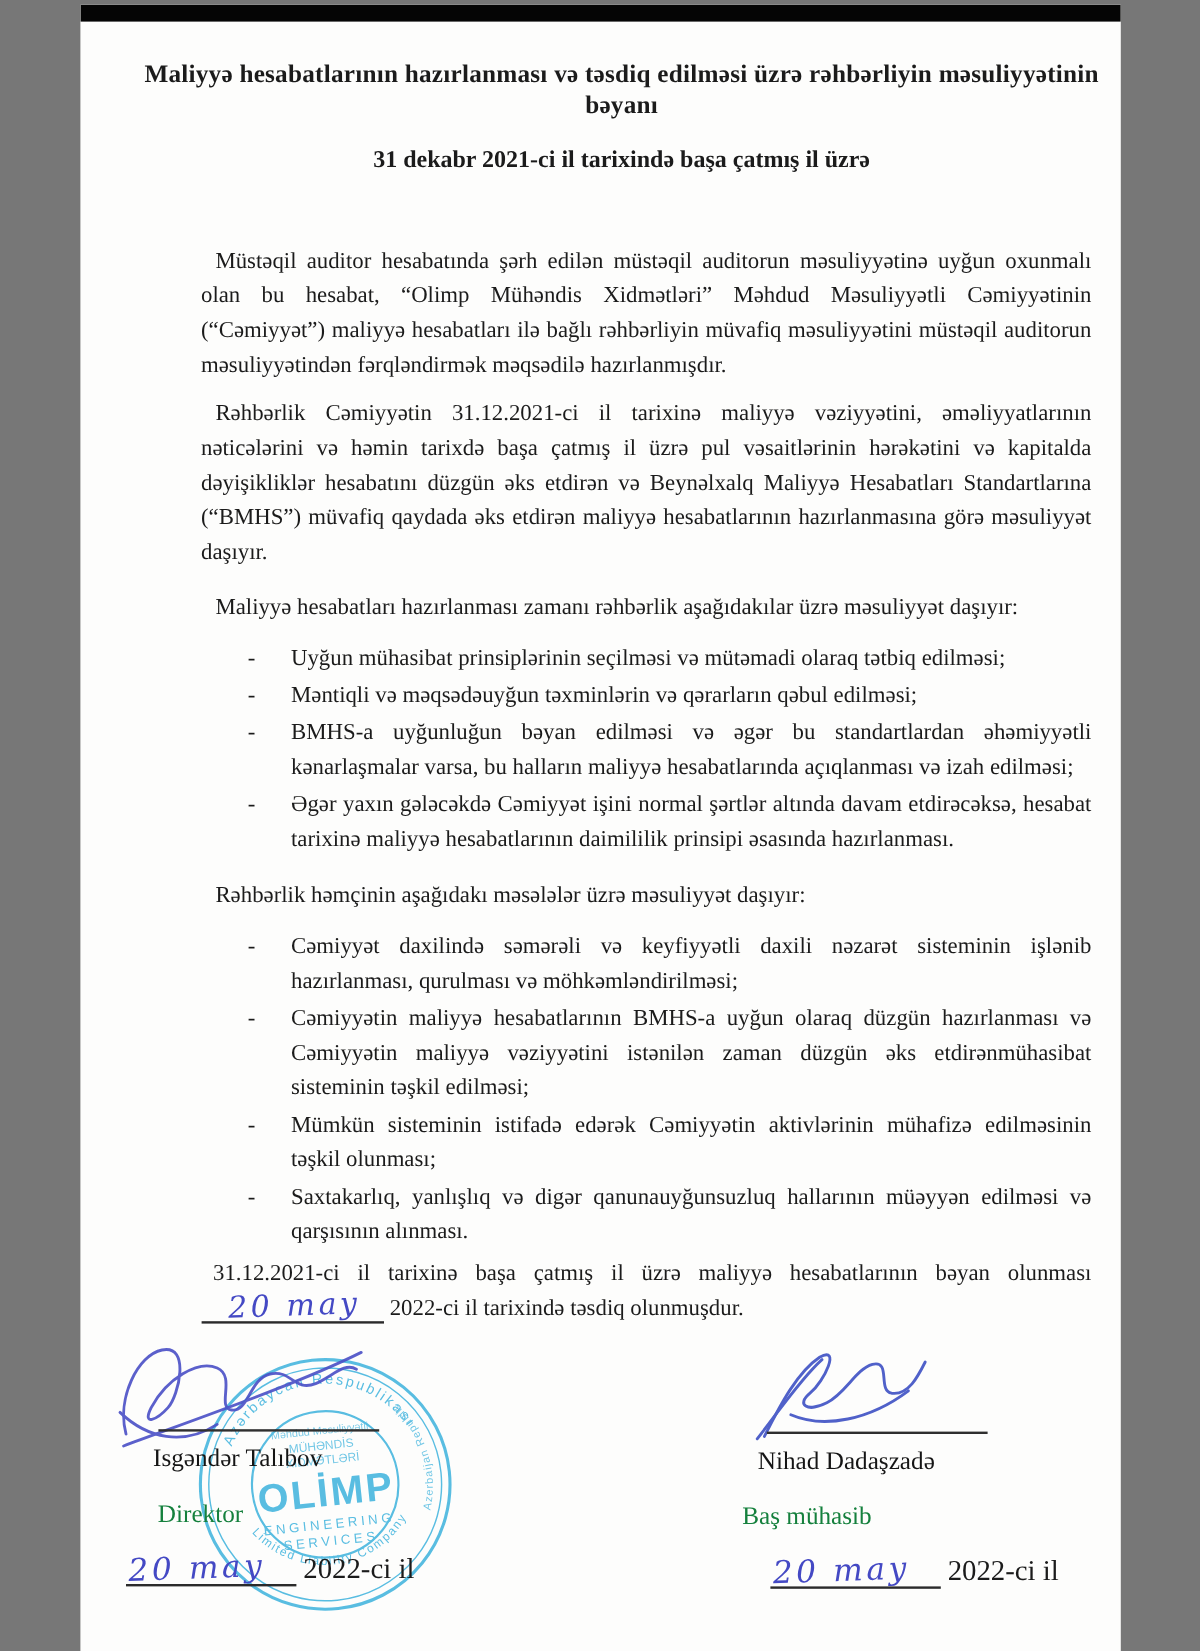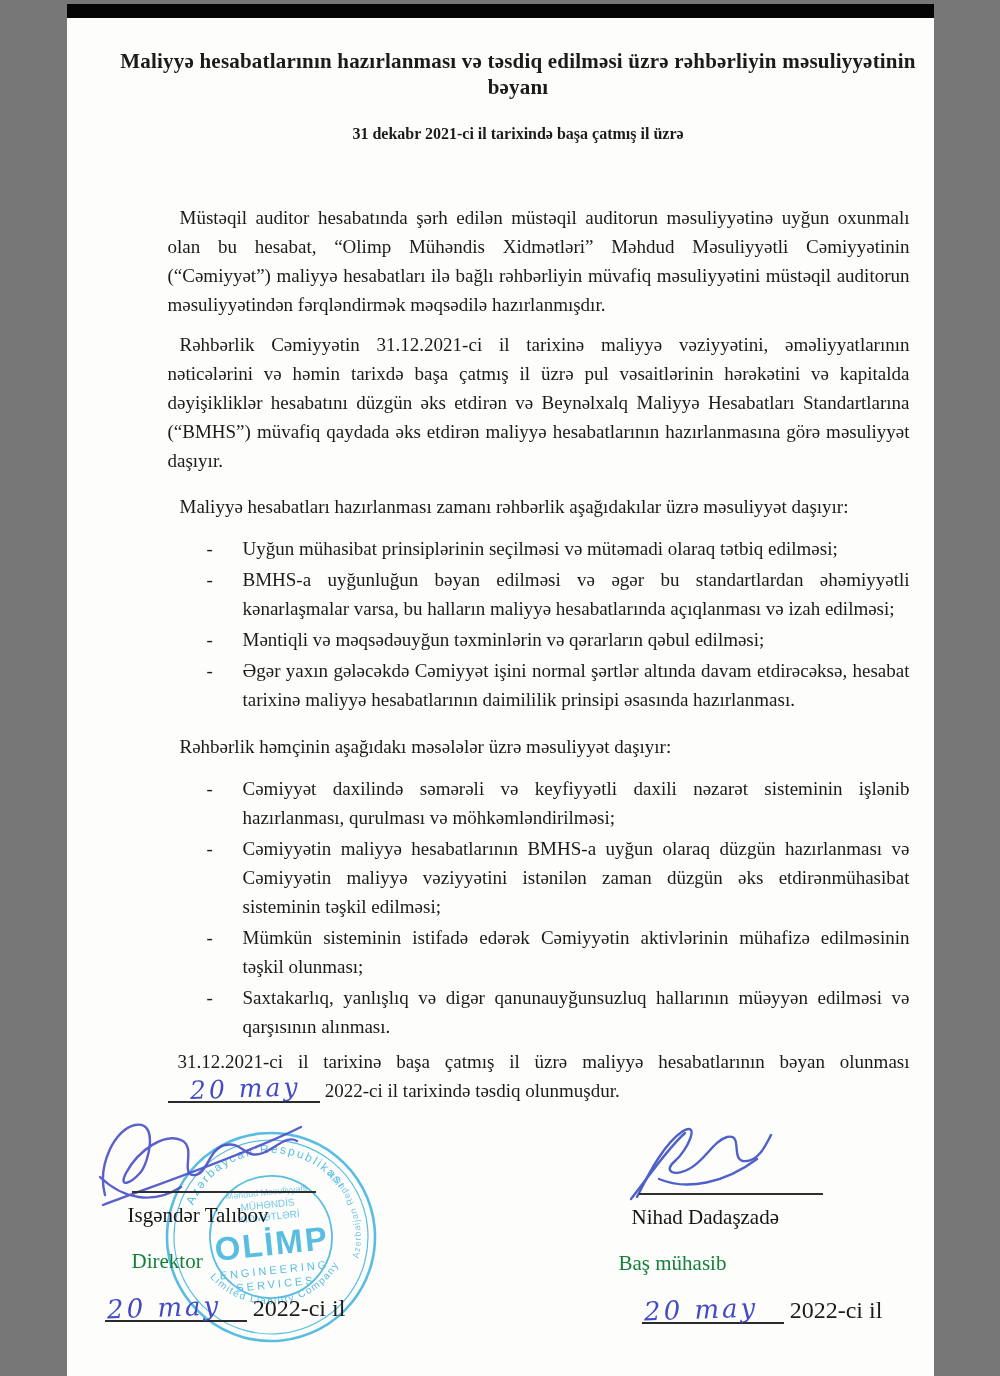--- a/index.html
+++ b/index.html
@@ -16,21 +16,21 @@
   .topbar{
     position:absolute;top:0;left:0;width:100%;height:14px;background:#050505;
   }
   .title{
     margin:44px 10px 0 10px;
     text-align:center;font-weight:bold;font-size:21px;line-height:26px;
     letter-spacing:.2px;
   }
   .subtitle{
     margin:21px 10px 0 10px;
-    text-align:center;font-weight:bold;font-size:16px;line-height:25px;
+    text-align:center;font-weight:bold;font-size:20px;line-height:25px;
   }
   .content{
     margin:0 24px 0 65px;
     font-size:19px;line-height:29px;text-align:justify;
   }
   .content p{margin:0;}
   .p1{margin-top:57px !important;text-indent:12px;}
   .p2{margin-top:11px !important;text-indent:12px;}
   .intro1{margin-top:17px !important;text-indent:12px;}
   .intro2{margin-top:18px !important;text-indent:12px;font-family:Liberation Serif, serif;}
@@ -83,22 +83,22 @@
   <div class="title">Maliyyə hesabatlarının hazırlanması və təsdiq edilməsi üzrə rəhbərliyin məsuliyyətinin bəyanı</div>
   <div class="subtitle">31 dekabr 2021-ci il tarixində başa çatmış il üzrə</div>
 
   <div class="content">
     <p class="p1">Müstəqil auditor hesabatında şərh edilən müstəqil auditorun məsuliyyətinə uyğun oxunmalı olan bu hesabat, “Olimp Mühəndis Xidmətləri” Məhdud Məsuliyyətli Cəmiyyətinin (“Cəmiyyət”) maliyyə hesabatları ilə bağlı rəhbərliyin müvafiq məsuliyyətini müstəqil auditorun məsuliyyətindən fərqləndirmək məqsədilə hazırlanmışdır.</p>
     <p class="p2">Rəhbərlik Cəmiyyətin 31.12.2021-ci il tarixinə maliyyə vəziyyətini, əməliyyatlarının nəticələrini və həmin tarixdə başa çatmış il üzrə pul vəsaitlərinin hərəkətini və kapitalda dəyişikliklər hesabatını düzgün əks etdirən və Beynəlxalq Maliyyə Hesabatları Standartlarına (“BMHS”) müvafiq qaydada əks etdirən maliyyə hesabatlarının hazırlanmasına görə məsuliyyət daşıyır.</p>
 
     <p class="intro1">Maliyyə hesabatları hazırlanması zamanı rəhbərlik aşağıdakılar üzrə məsuliyyət daşıyır:</p>
     <ul class="dashlist">
       <li>Uyğun mühasibat prinsiplərinin seçilməsi və mütəmadi olaraq tətbiq edilməsi;</li>
+      <li>Məntiqli və məqsədəuyğun təxminlərin və qərarların qəbul edilməsi;</li>
       <li>BMHS-a uyğunluğun bəyan edilməsi və əgər bu standartlardan əhəmiyyətli kənarlaşmalar varsa, bu halların maliyyə hesabatlarında açıqlanması və izah edilməsi;</li>
-      <li>Məntiqli və məqsədəuyğun təxminlərin və qərarların qəbul edilməsi;</li>
       <li>Əgər yaxın gələcəkdə Cəmiyyət işini normal şərtlər altında davam etdirəcəksə, hesabat tarixinə maliyyə hesabatlarının daimililik prinsipi əsasında hazırlanması.</li>
     </ul>
 
     <p class="intro2">Rəhbərlik həmçinin aşağıdakı məsələlər üzrə məsuliyyət daşıyır:</p>
     <ul class="dashlist">
       <li>Cəmiyyət daxilində səmərəli və keyfiyyətli daxili nəzarət sisteminin işlənib hazırlanması, qurulması və möhkəmləndirilməsi;</li>
       <li>Cəmiyyətin maliyyə hesabatlarının BMHS-a uyğun olaraq düzgün hazırlanması və Cəmiyyətin maliyyə vəziyyətini istənilən zaman düzgün əks etdirənmühasibat sisteminin təşkil edilməsi;</li>
       <li>Mümkün sisteminin istifadə edərək Cəmiyyətin aktivlərinin mühafizə edilməsinin təşkil olunması;</li>
       <li>Saxtakarlıq, yanlışlıq və digər qanunauyğunsuzluq hallarının müəyyən edilməsi və qarşısının alınması.</li>
     </ul>

